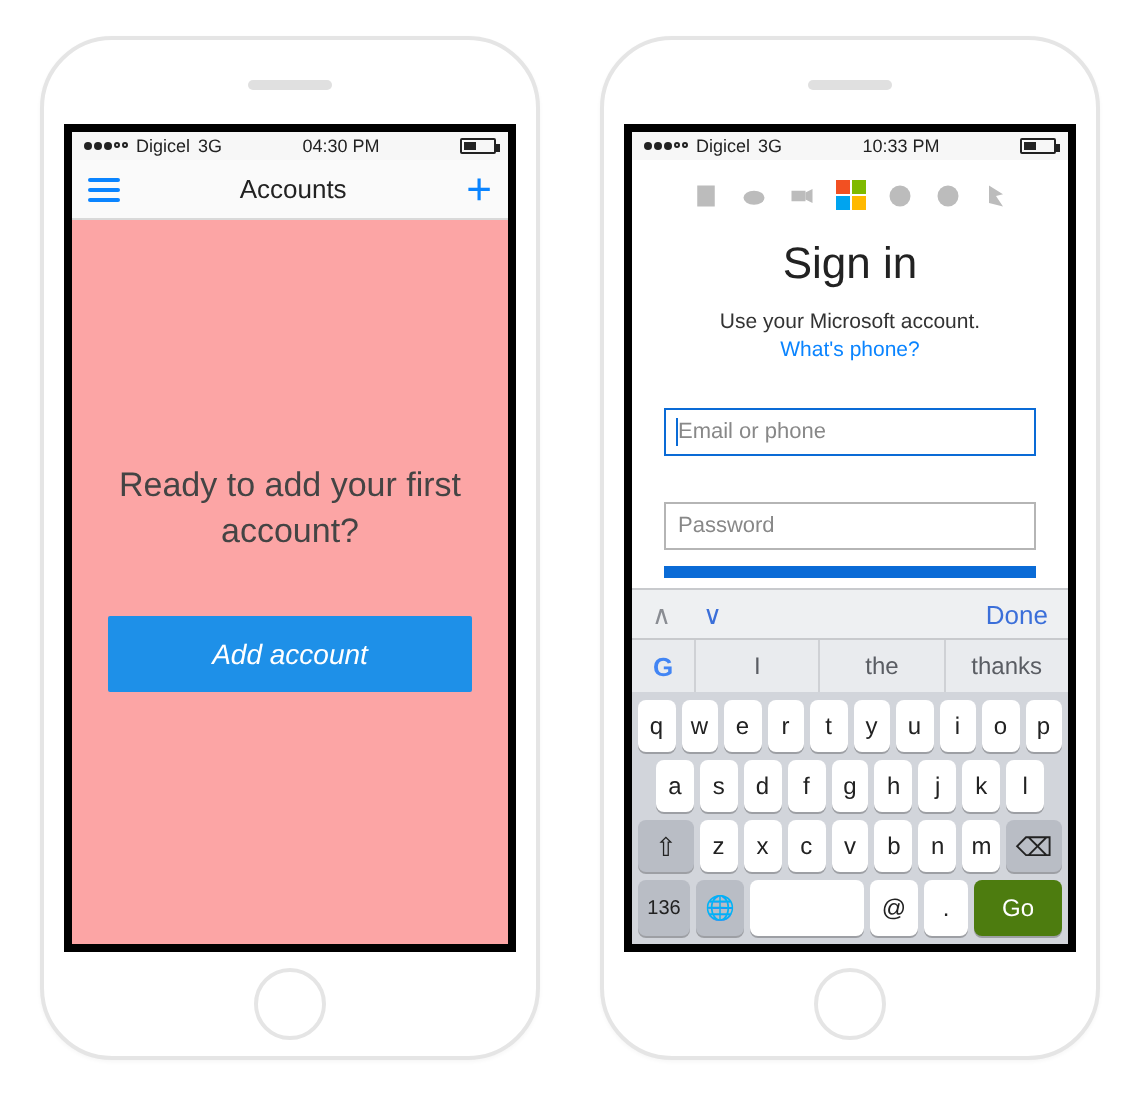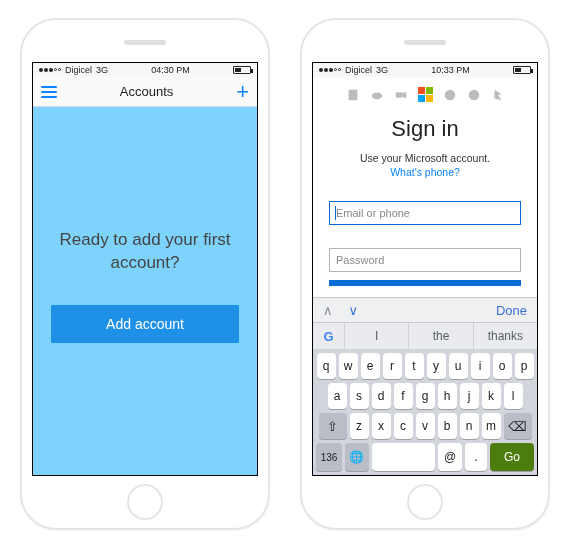--- a/index.html
+++ b/index.html
@@ -44,21 +44,21 @@
     height: 36px;
     border: 2px solid #e5e5e5;
     border-radius: 50%;
   }
   .screen {
     position: absolute;
     top: 42px;
     left: 10px;
     right: 10px;
     bottom: 52px;
-    border: 1px solid #000000;
+    border: 4px solid #000000;
     background: #fff;
     overflow: hidden;
     display: flex;
     flex-direction: column;
   }
   
   .statusbar {
     height: 14px;
     background: #f7f7f7;
     font-size: 9px;
@@ -102,38 +102,39 @@
   .nav-title { font-size: 13px; color: #222; }
   .cancel-link { color: #0a84ff; font-size: 14px; }
 
   
   .body-left {
     flex: 1;
     display: flex;
     flex-direction: column;
     align-items: center;
     padding: 0 18px;
-    background: #7dd3fc;
+    background: #fca5a5;
   }
   .prompt {
     text-align: center;
     color: #444;
     font-size: 17px;
     margin-top: 122px;
     line-height: 1.35;
   }
   .add-btn {
     margin-top: 30px;
     width: 100%;
     background: #1e90e8;
     color: #fff;
     text-align: center;
     padding: 11px 0;
     font-size: 14px;
     border-radius: 1px;
+    font-style: italic;
   }
 
   
   .body-right {
     flex: 1;
     display: flex;
     flex-direction: column;
     align-items: center;
     padding: 6px 16px 0 16px;
   }

